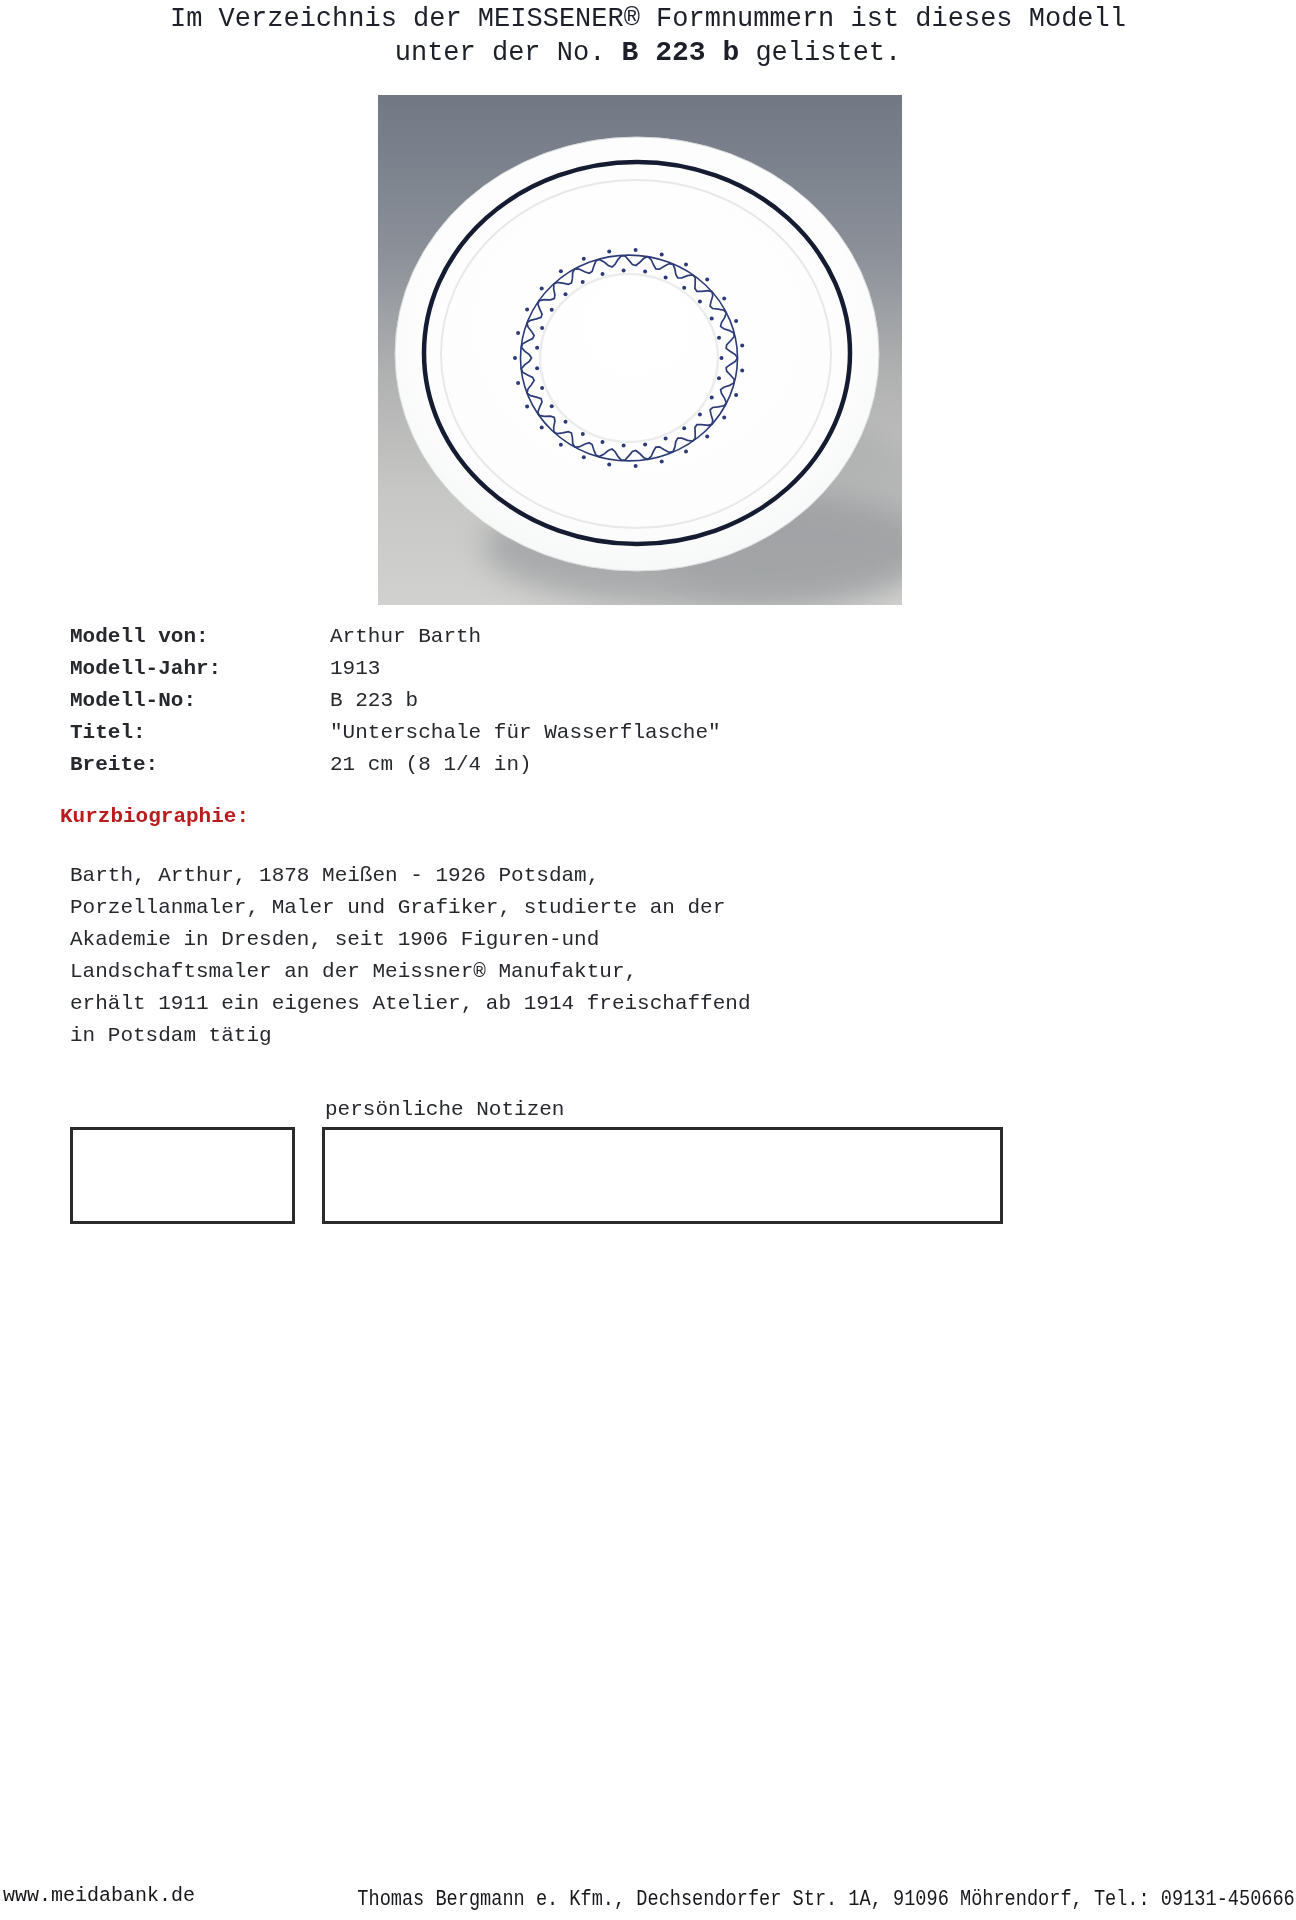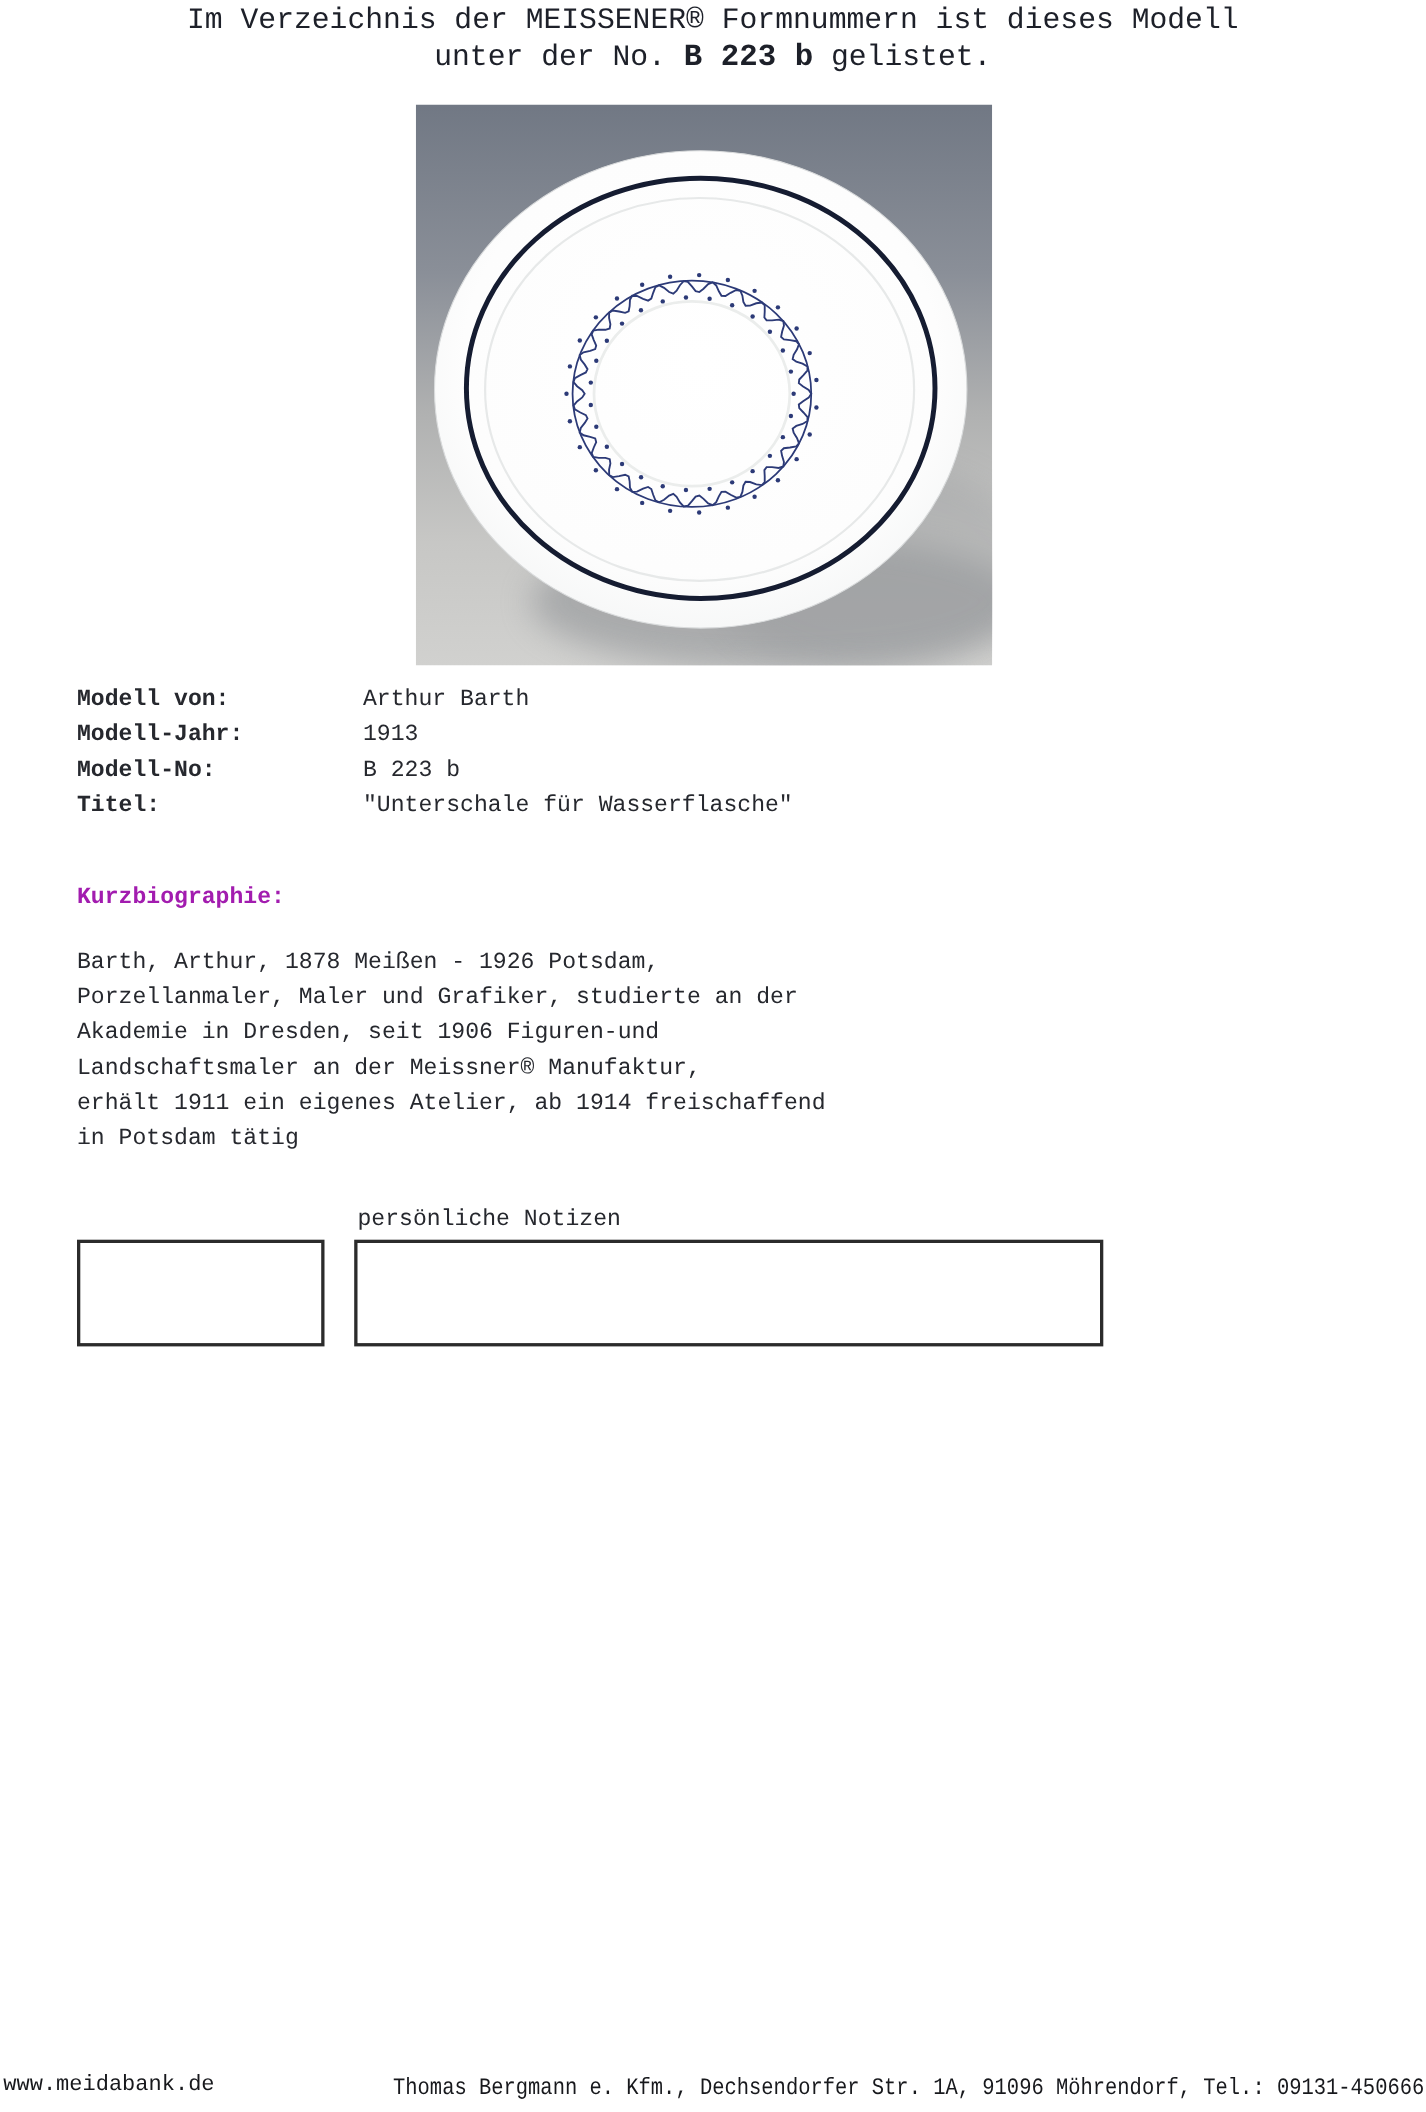--- a/index.html
+++ b/index.html
@@ -27,22 +27,22 @@
   
   .details{
     position:absolute;left:70px;top:621px;width:900px;
     font-size:21px;line-height:32px;
   }
   .detail-row{display:flex;}
   .detail-label{width:260px;font-weight:700;color:#26282e;flex:0 0 260px;}
   .detail-value{color:#26282e;}
   
   .bio-heading{
-    position:absolute;left:70px;top:805px;
-    font-size:21px;font-weight:700;color:#a21caf;
+    position:absolute;left:60px;top:805px;
+    font-size:21px;font-weight:700;color:#b91c1c;
   }
   .bio-text{
     position:absolute;left:70px;top:860px;width:700px;
     font-size:21px;line-height:32px;color:#26282e;
     white-space:pre-line;
   }
   
   .collection-number-label{
     position:absolute;left:70px;top:1141px;
     font-size:21px;color:#0369a1;
@@ -190,20 +190,24 @@
       <span class="detail-value">1913</span>
     </div>
     <div class="detail-row">
       <span class="detail-label">Modell-No:</span>
       <span class="detail-value">B 223 b</span>
     </div>
     <div class="detail-row">
       <span class="detail-label">Titel:</span>
       <span class="detail-value">"Unterschale für Wasserflasche"</span>
     </div>
+    <div class="detail-row">
+      <span class="detail-label">Breite:</span>
+      <span class="detail-value">21 cm (8 1/4 in)</span>
+    </div>
   </div>
 
   <div class="bio-heading">Kurzbiographie:</div>
   <div class="bio-text">Barth, Arthur, 1878 Meißen - 1926 Potsdam,
 Porzellanmaler, Maler und Grafiker, studierte an der
 Akademie in Dresden, seit 1906 Figuren-und
 Landschaftsmaler an der Meissner® Manufaktur,
 erhält 1911 ein eigenes Atelier, ab 1914 freischaffend
 in Potsdam tätig</div>
 

